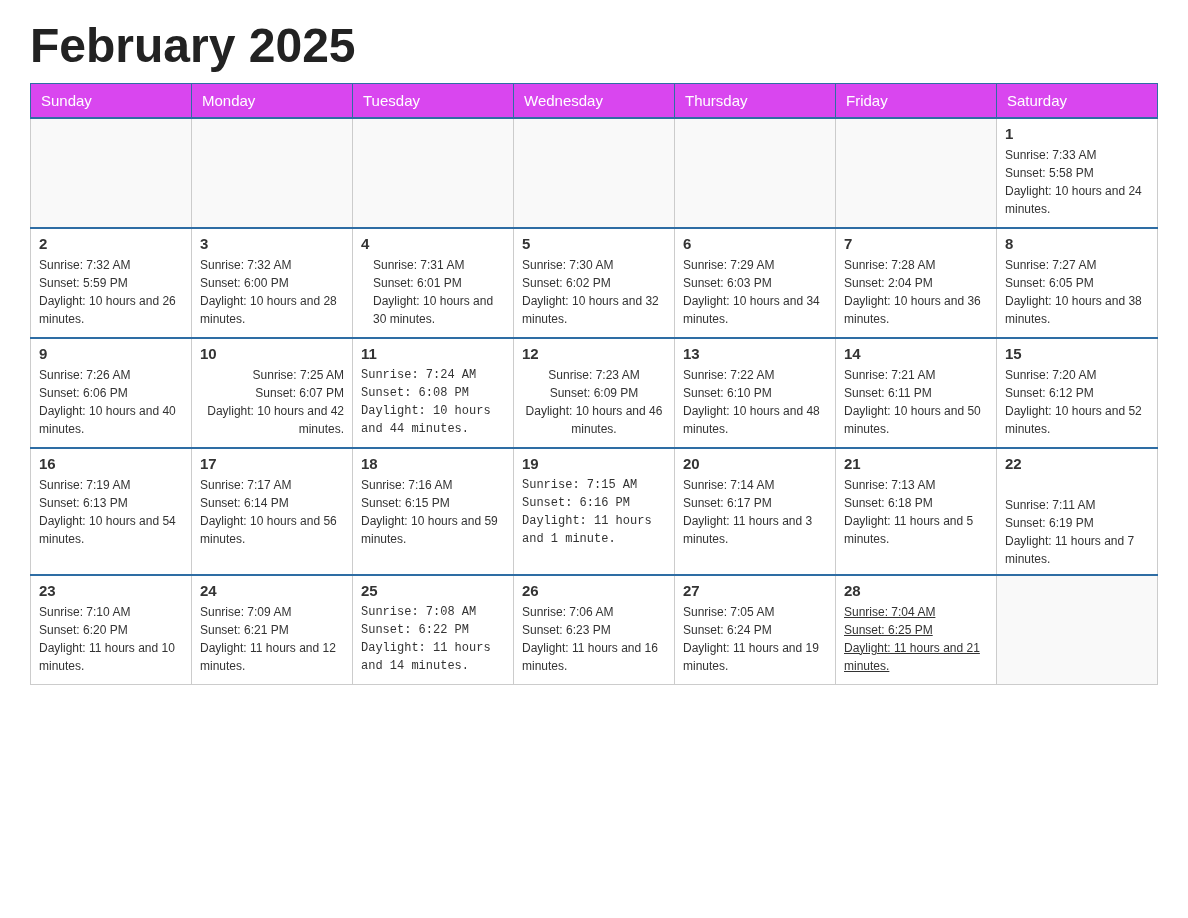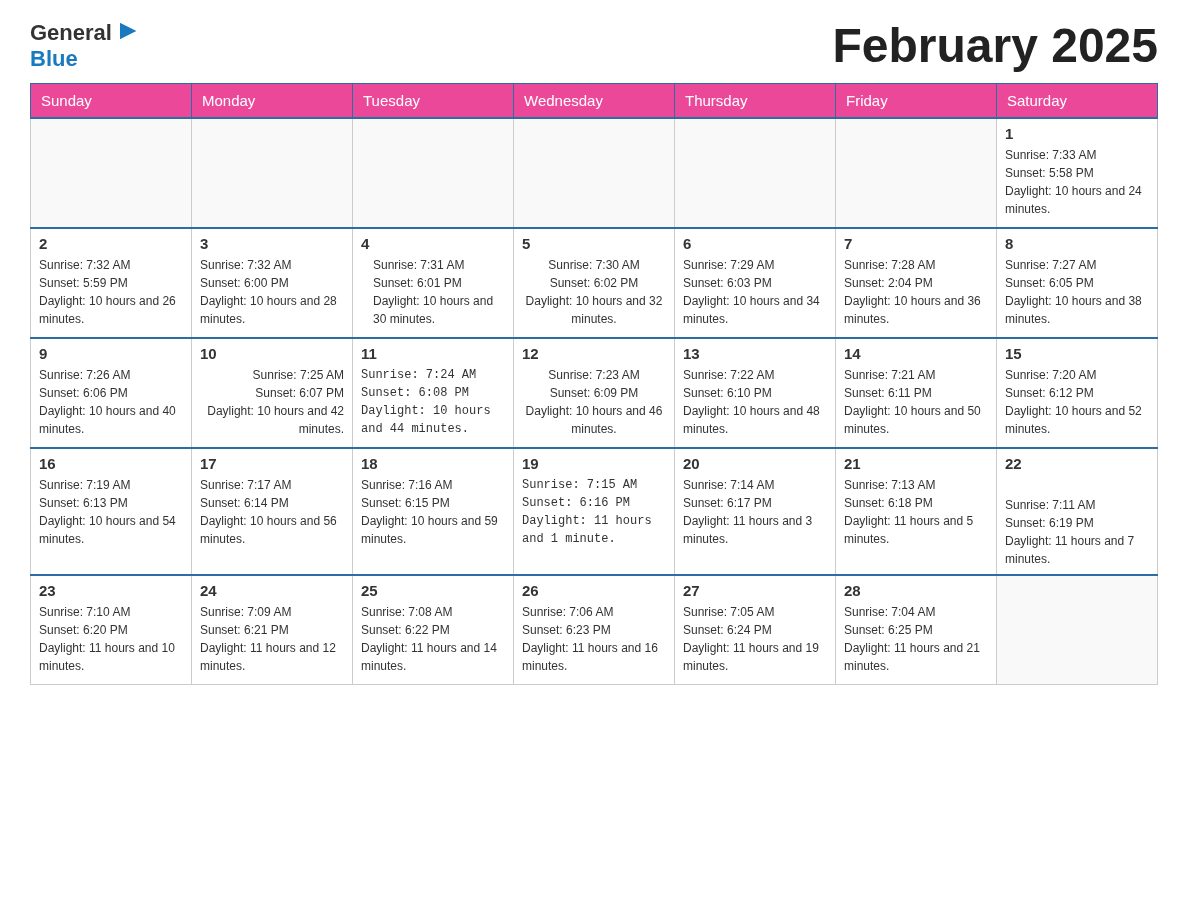--- a/index.html
+++ b/index.html
@@ -48,21 +48,21 @@
       font-size: 18px;
       color: #444;
       margin-top: 4px;
     }
     .calendar {
       width: 100%;
       border-collapse: collapse;
       margin-top: 8px;
     }
     .calendar th {
-      background-color: #ec4899;
+      background-color: #d946ef;
       color: #fff;
       text-align: left;
       padding: 8px 10px;
       font-size: 15px;
       font-weight: normal;
       border: 1px solid #2e6da4;
     }
     .calendar td {
       vertical-align: top;
       padding: 6px 8px;
@@ -93,32 +93,20 @@
       background: #f9f9f9;
     }
     .calendar tbody tr td {
       height: 110px;
     }
   </style>
 </head>
 <body>
 
 <div class="header">
-  <div class="logo">
-    <div>
-      <div style="display:flex;align-items:center;gap:2px;">
-        <span class="logo-text">General</span>
-        <svg class="logo-icon" viewBox="0 0 24 24" xmlns="http://www.w3.org/2000/svg">
-          <polygon points="4,2 20,10 4,18" fill="#1a7abf"></polygon>
-          <polygon points="4,10 20,18 4,26" fill="#1a7abf" transform="translate(0,-8)"></polygon>
-        </svg>
-      </div>
-      <div class="logo-blue" style="font-size:22px;font-weight:bold;">Blue</div>
-    </div>
-  </div>
   <div class="title-block">
     <div class="calendar-title">February 2025</div>
   </div>
 </div>
 
 <table class="calendar">
   <thead>
     <tr>
       <th>Sunday</th>
       <th>Monday</th>
@@ -158,21 +146,21 @@
 Daylight: 10 hours and 28 minutes.</div>
         </td>
         <td>
           <span class="day-num">4</span>
           <div class="day-info" style="white-space: pre-line; margin-left: 12px;">Sunrise: 7:31 AM
 Sunset: 6:01 PM
 Daylight: 10 hours and 30 minutes.</div>
         </td>
         <td>
           <span class="day-num">5</span>
-          <div class="day-info" style="white-space: pre-line; text-align: center;">Sunrise: 7:30 AM
+          <div class="day-info" style="white-space: pre-line;">Sunrise: 7:30 AM
 Sunset: 6:02 PM
 Daylight: 10 hours and 32 minutes.</div>
         </td>
         <td>
           <span class="day-num">6</span>
           <div class="day-info" style="white-space: pre-line;">Sunrise: 7:29 AM
 Sunset: 6:03 PM
 Daylight: 10 hours and 34 minutes.</div>
         </td>
         <td>
@@ -284,38 +272,38 @@
 Daylight: 11 hours and 10 minutes.</div>
         </td>
         <td>
           <span class="day-num">24</span>
           <div class="day-info" style="white-space: pre-line;">Sunrise: 7:09 AM
 Sunset: 6:21 PM
 Daylight: 11 hours and 12 minutes.</div>
         </td>
         <td>
           <span class="day-num">25</span>
-          <div class="day-info" style="white-space: pre-line;">Sunrise: 7:08 AM
+          <div class="day-info" style="white-space: pre-line; font-family: Liberation Mono, monospace;">Sunrise: 7:08 AM
 Sunset: 6:22 PM
 Daylight: 11 hours and 14 minutes.</div>
         </td>
         <td>
           <span class="day-num">26</span>
           <div class="day-info" style="white-space: pre-line;">Sunrise: 7:06 AM
 Sunset: 6:23 PM
 Daylight: 11 hours and 16 minutes.</div>
         </td>
         <td>
           <span class="day-num">27</span>
           <div class="day-info" style="white-space: pre-line;">Sunrise: 7:05 AM
 Sunset: 6:24 PM
 Daylight: 11 hours and 19 minutes.</div>
         </td>
         <td>
           <span class="day-num">28</span>
-          <div class="day-info" style="white-space: pre-line;">Sunrise: 7:04 AM
+          <div class="day-info" style="white-space: pre-line; text-decoration: underline;">Sunrise: 7:04 AM
 Sunset: 6:25 PM
 Daylight: 11 hours and 21 minutes.</div>
         </td>
         <td class="empty-cell"></td>
       </tr>
     </tbody>
 </table>
 
 </body></html>

